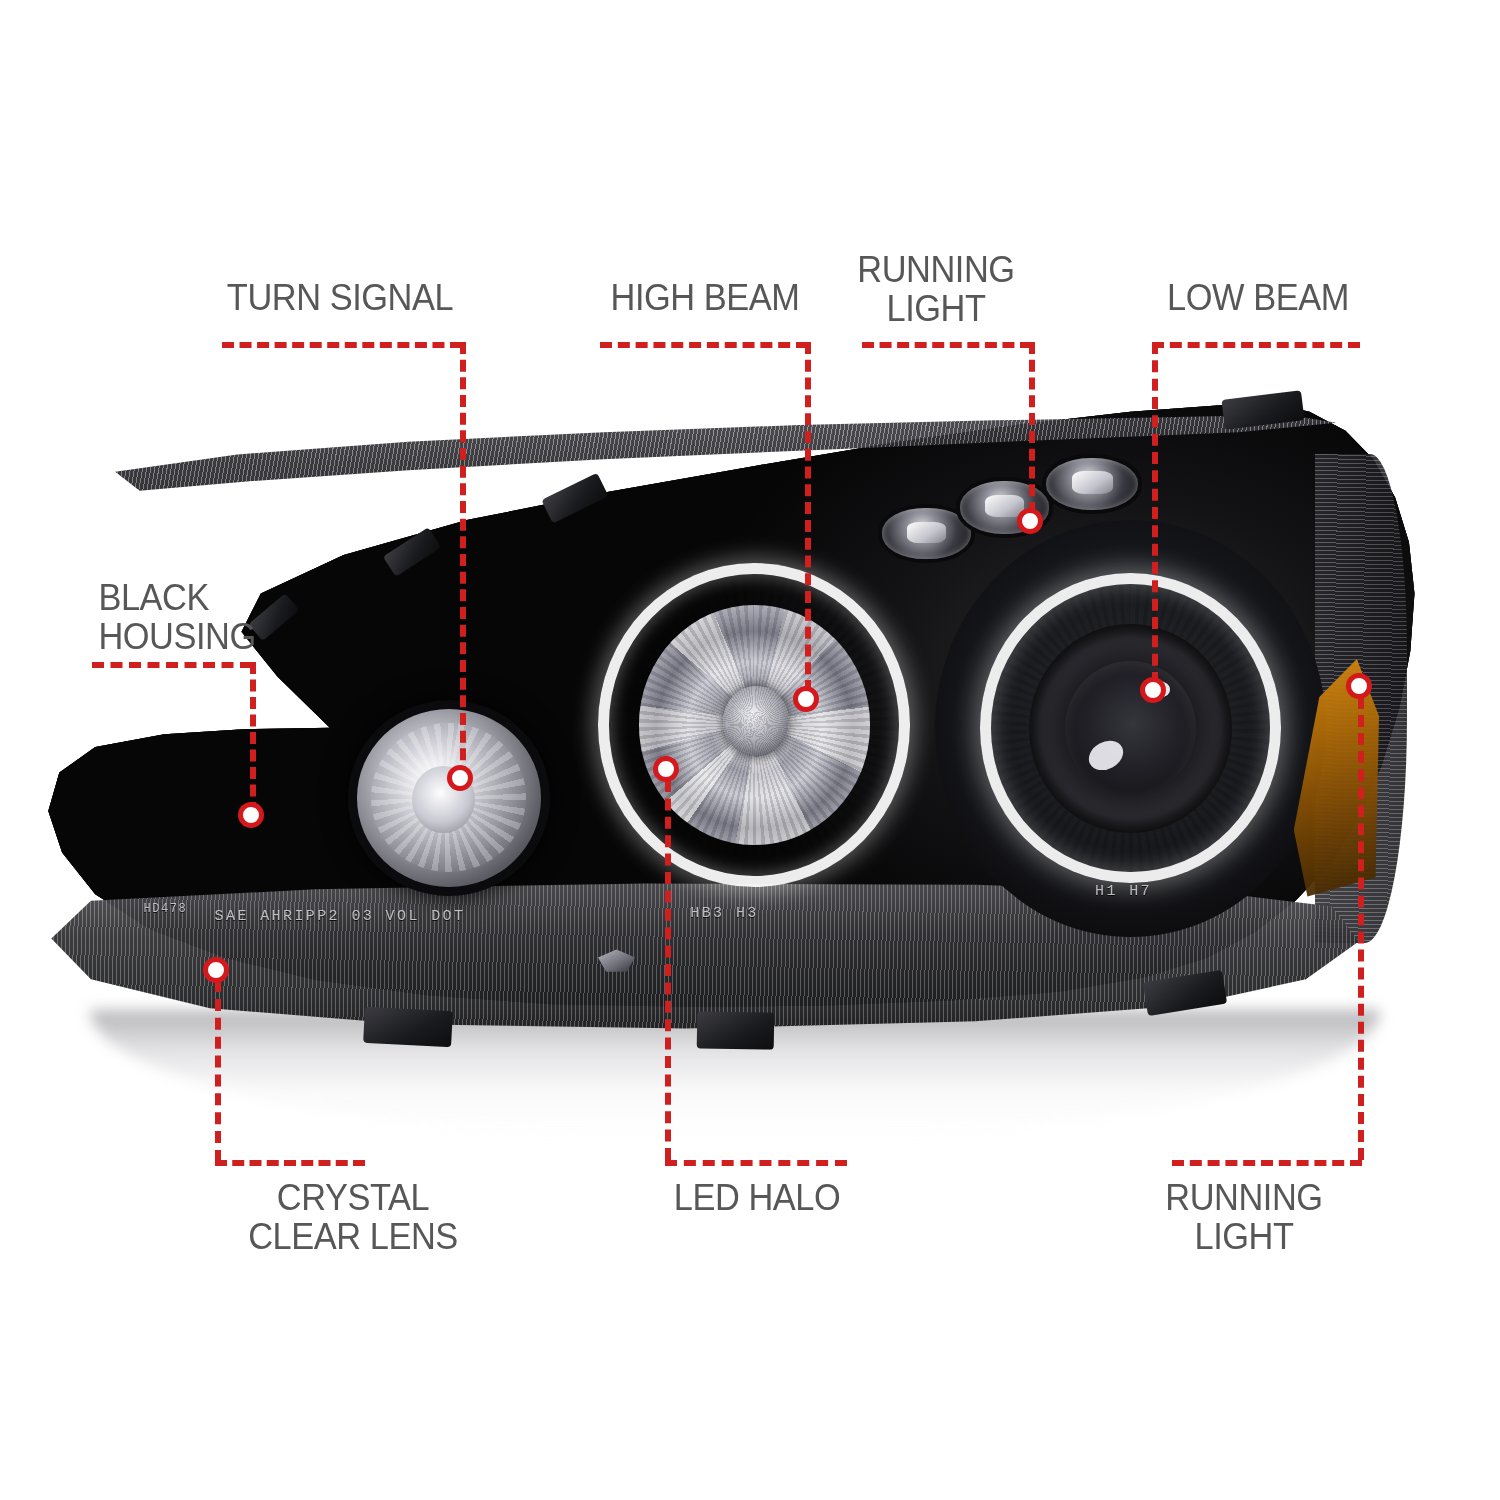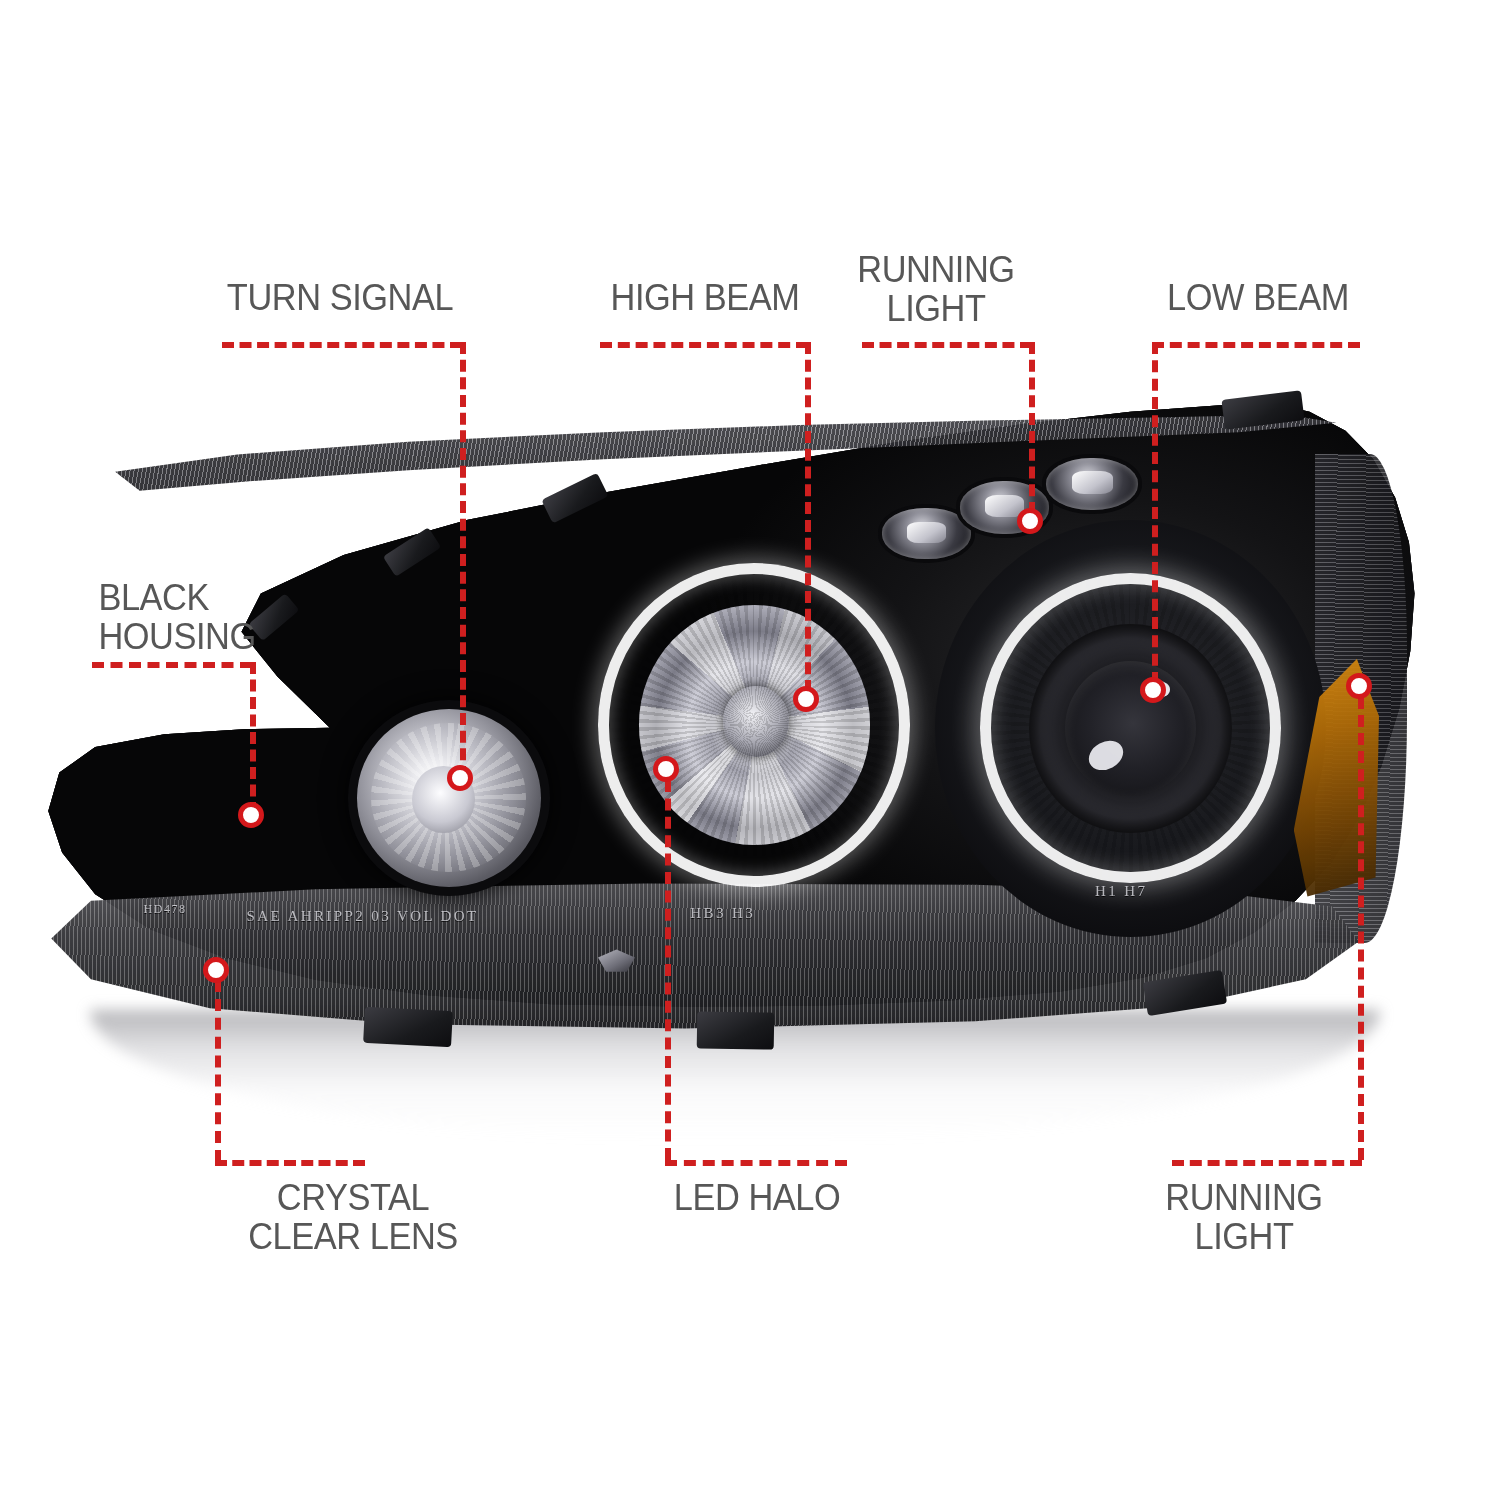--- a/index.html
+++ b/index.html
@@ -168,21 +168,21 @@
   .tabD{left:15.5%;top:32.0%;width:3.4%;height:3.4%;transform:rotate(-40deg);}
   .tabE{left:23.5%;top:93.0%;width:6.2%;height:5.4%;transform:rotate(3deg);}
   .tabF{left:47.0%;top:93.5%;width:5.4%;height:5.6%;transform:rotate(1deg);}
   .tabG{left:78.5%;top:88.0%;width:5.6%;height:5.2%;transform:rotate(-9deg);}
   .screw{position:absolute;left:40.0%;top:84.0%;width:2.6%;height:3.4%;
      background:linear-gradient(150deg,#b9b9c2,#6d6d77 60%,#33333a);
      clip-path:polygon(50% 0%,100% 36%,78% 100%,22% 100%,0% 36%);}
 
   
   .etch{position:absolute;color:rgba(226,226,232,.80);font-size:15px;
-     letter-spacing:2.4px;font-family:Liberation Serif, serif;
+     letter-spacing:2.4px;font-family:Liberation Mono, monospace;
      white-space:nowrap;text-shadow:0 1px 0 rgba(0,0,0,.8);text-align:right;}
 
   
   .reflect{position:absolute;left:90px;top:1010px;width:1290px;height:130px;
      background:linear-gradient(180deg,rgba(120,120,126,.55) 0%,
         rgba(165,165,172,.32) 30%, rgba(215,215,220,.14) 62%, rgba(255,255,255,0) 100%);
      filter:blur(7px);border-radius:0 0 50% 50%/0 0 100% 100%;}
 </style>
 </head>
 <body>
@@ -235,21 +235,21 @@
       <div class="tab tabA"></div>
       <div class="tab tabB"></div>
       <div class="tab tabC"></div>
       <div class="tab tabD"></div>
       <div class="tab tabE"></div>
       <div class="tab tabF"></div>
       <div class="tab tabG"></div>
       <div class="screw"></div>
 
       <div class="etch" style="left:8.0%;top:76.8%;font-size:12px;letter-spacing:1.5px;">HD478</div>
-      <div class="etch" style="left:13.0%;top:77.8%;margin-left:32px;">SAE AHRIPP2 03 VOL DOT</div>
+      <div class="etch" style="left:13.0%;top:77.8%;">SAE AHRIPP2 03 VOL DOT</div>
       <div class="etch" style="left:46.5%;top:77.3%;">HB3  H3</div>
       <div class="etch" style="left:75.0%;top:74.0%;">H1  H7</div>
     </div>
   </div>
 
   <div class="label c" style="left:170px;top:278px;width:340px;">TURN SIGNAL</div>
   <div class="dashH" style="left:222px;top:342px;width:240px;"></div>
   <div class="dashV" style="left:460px;top:342px;height:436px;"></div>
   <div class="dot" style="left:447px;top:765px;"></div>
 

